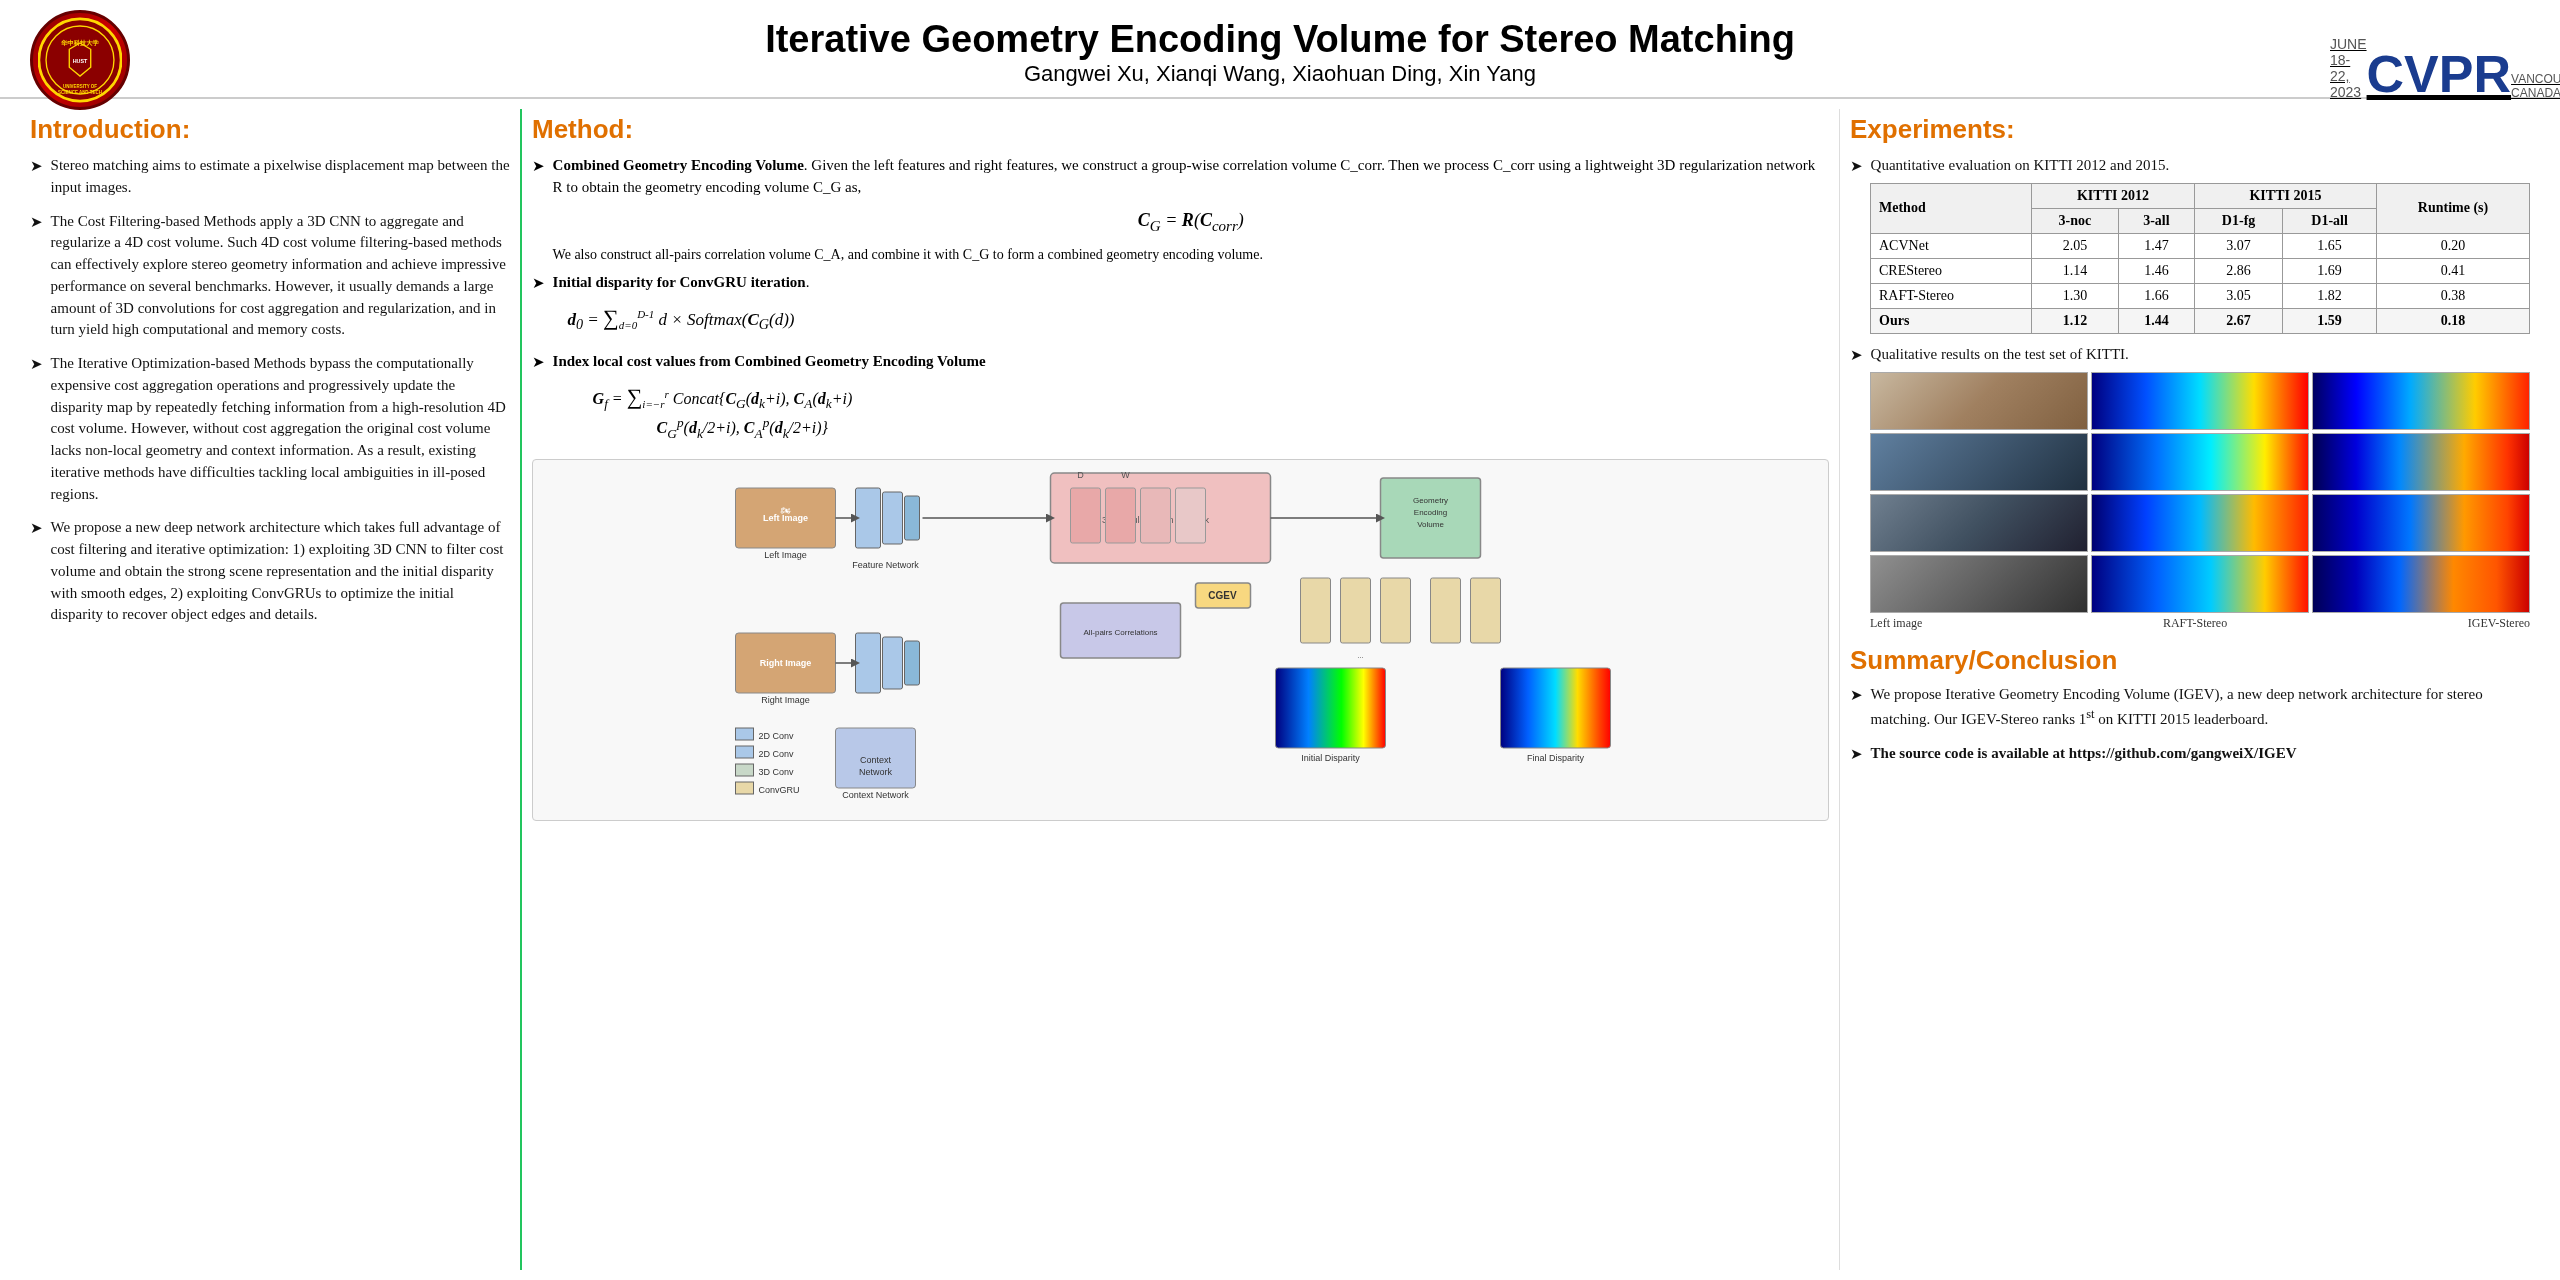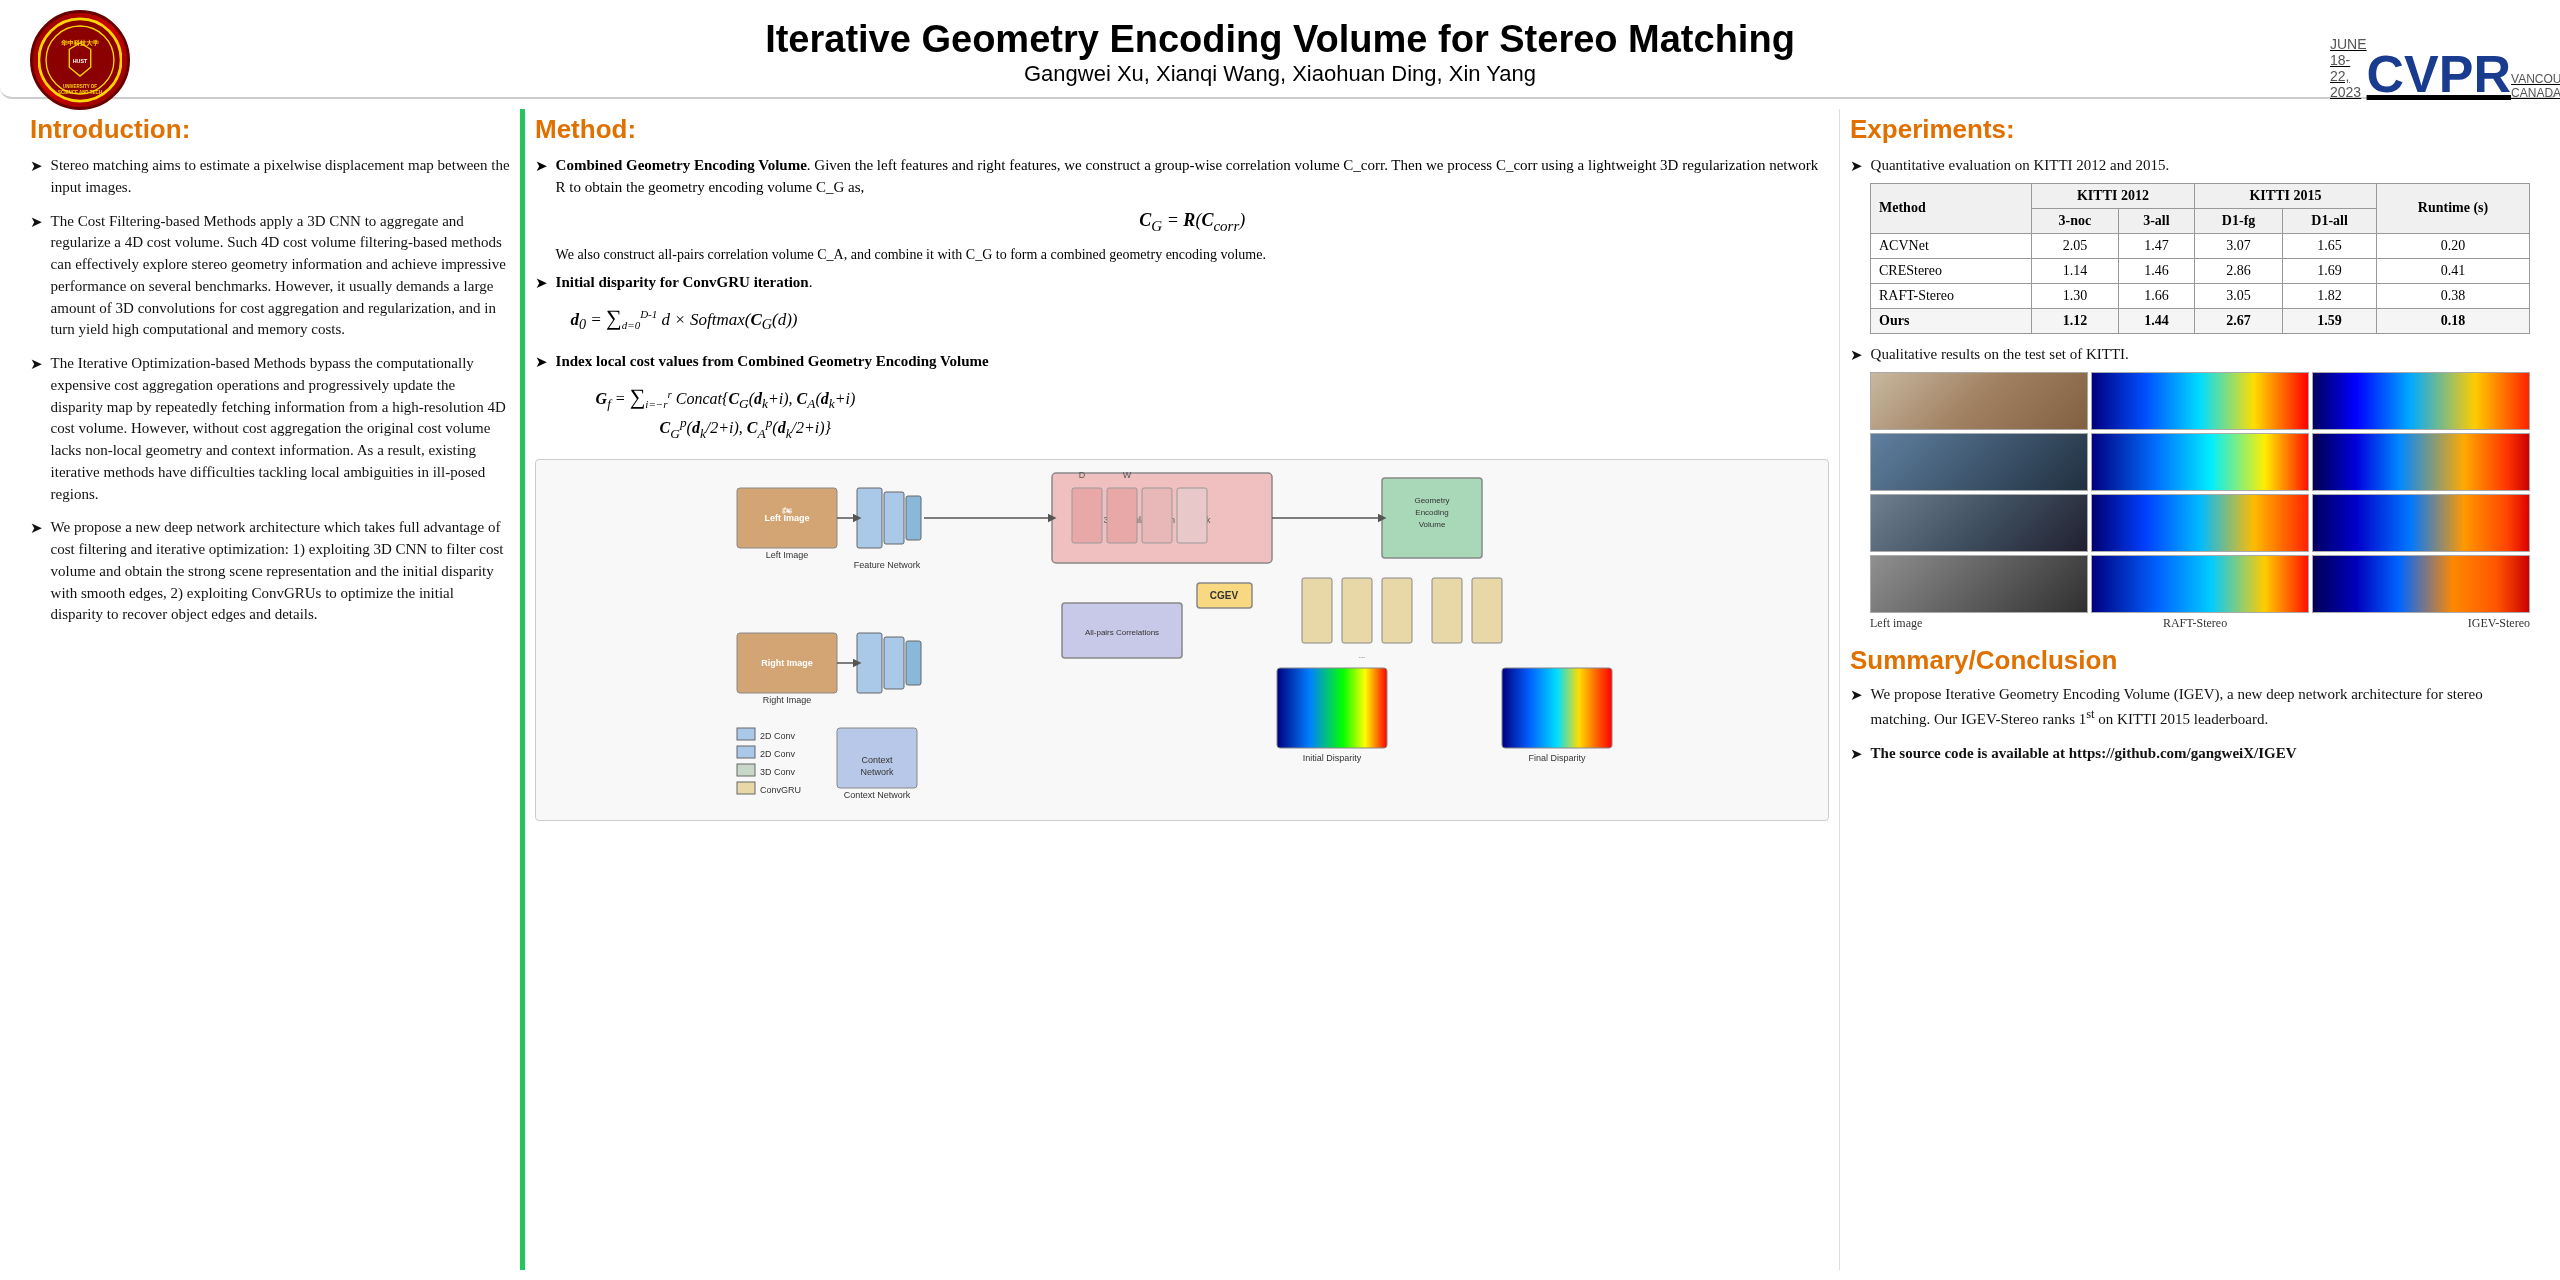--- a/index.html
+++ b/index.html
@@ -19,21 +19,20 @@
       padding: 0;
     }
     
     .header {
       display: flex;
       align-items: center;
       justify-content: center;
       padding: 18px 40px 10px 40px;
       position: relative;
       border-bottom: 2px solid #cccccc;
-      border-radius: 12px;
     }
     .header-logo-left {
       position: absolute;
       left: 30px;
       top: 10px;
       width: 100px;
       height: 100px;
     }
     .header-logo-right {
       position: absolute;
@@ -91,21 +90,21 @@
     }
     
     .col-left {
       width: 500px;
       flex-shrink: 0;
       padding: 5px 10px;
     }
     .col-middle {
       flex: 1;
       padding: 5px 10px;
-      border-left: 5px solid #22c55e;
+      border-left: 2px solid #22c55e;
       border-right: 1px solid #ddd;
     }
     .col-right {
       width: 700px;
       flex-shrink: 0;
       padding: 5px 10px;
     }
     
     .section-heading {
       font-size: 26px;

